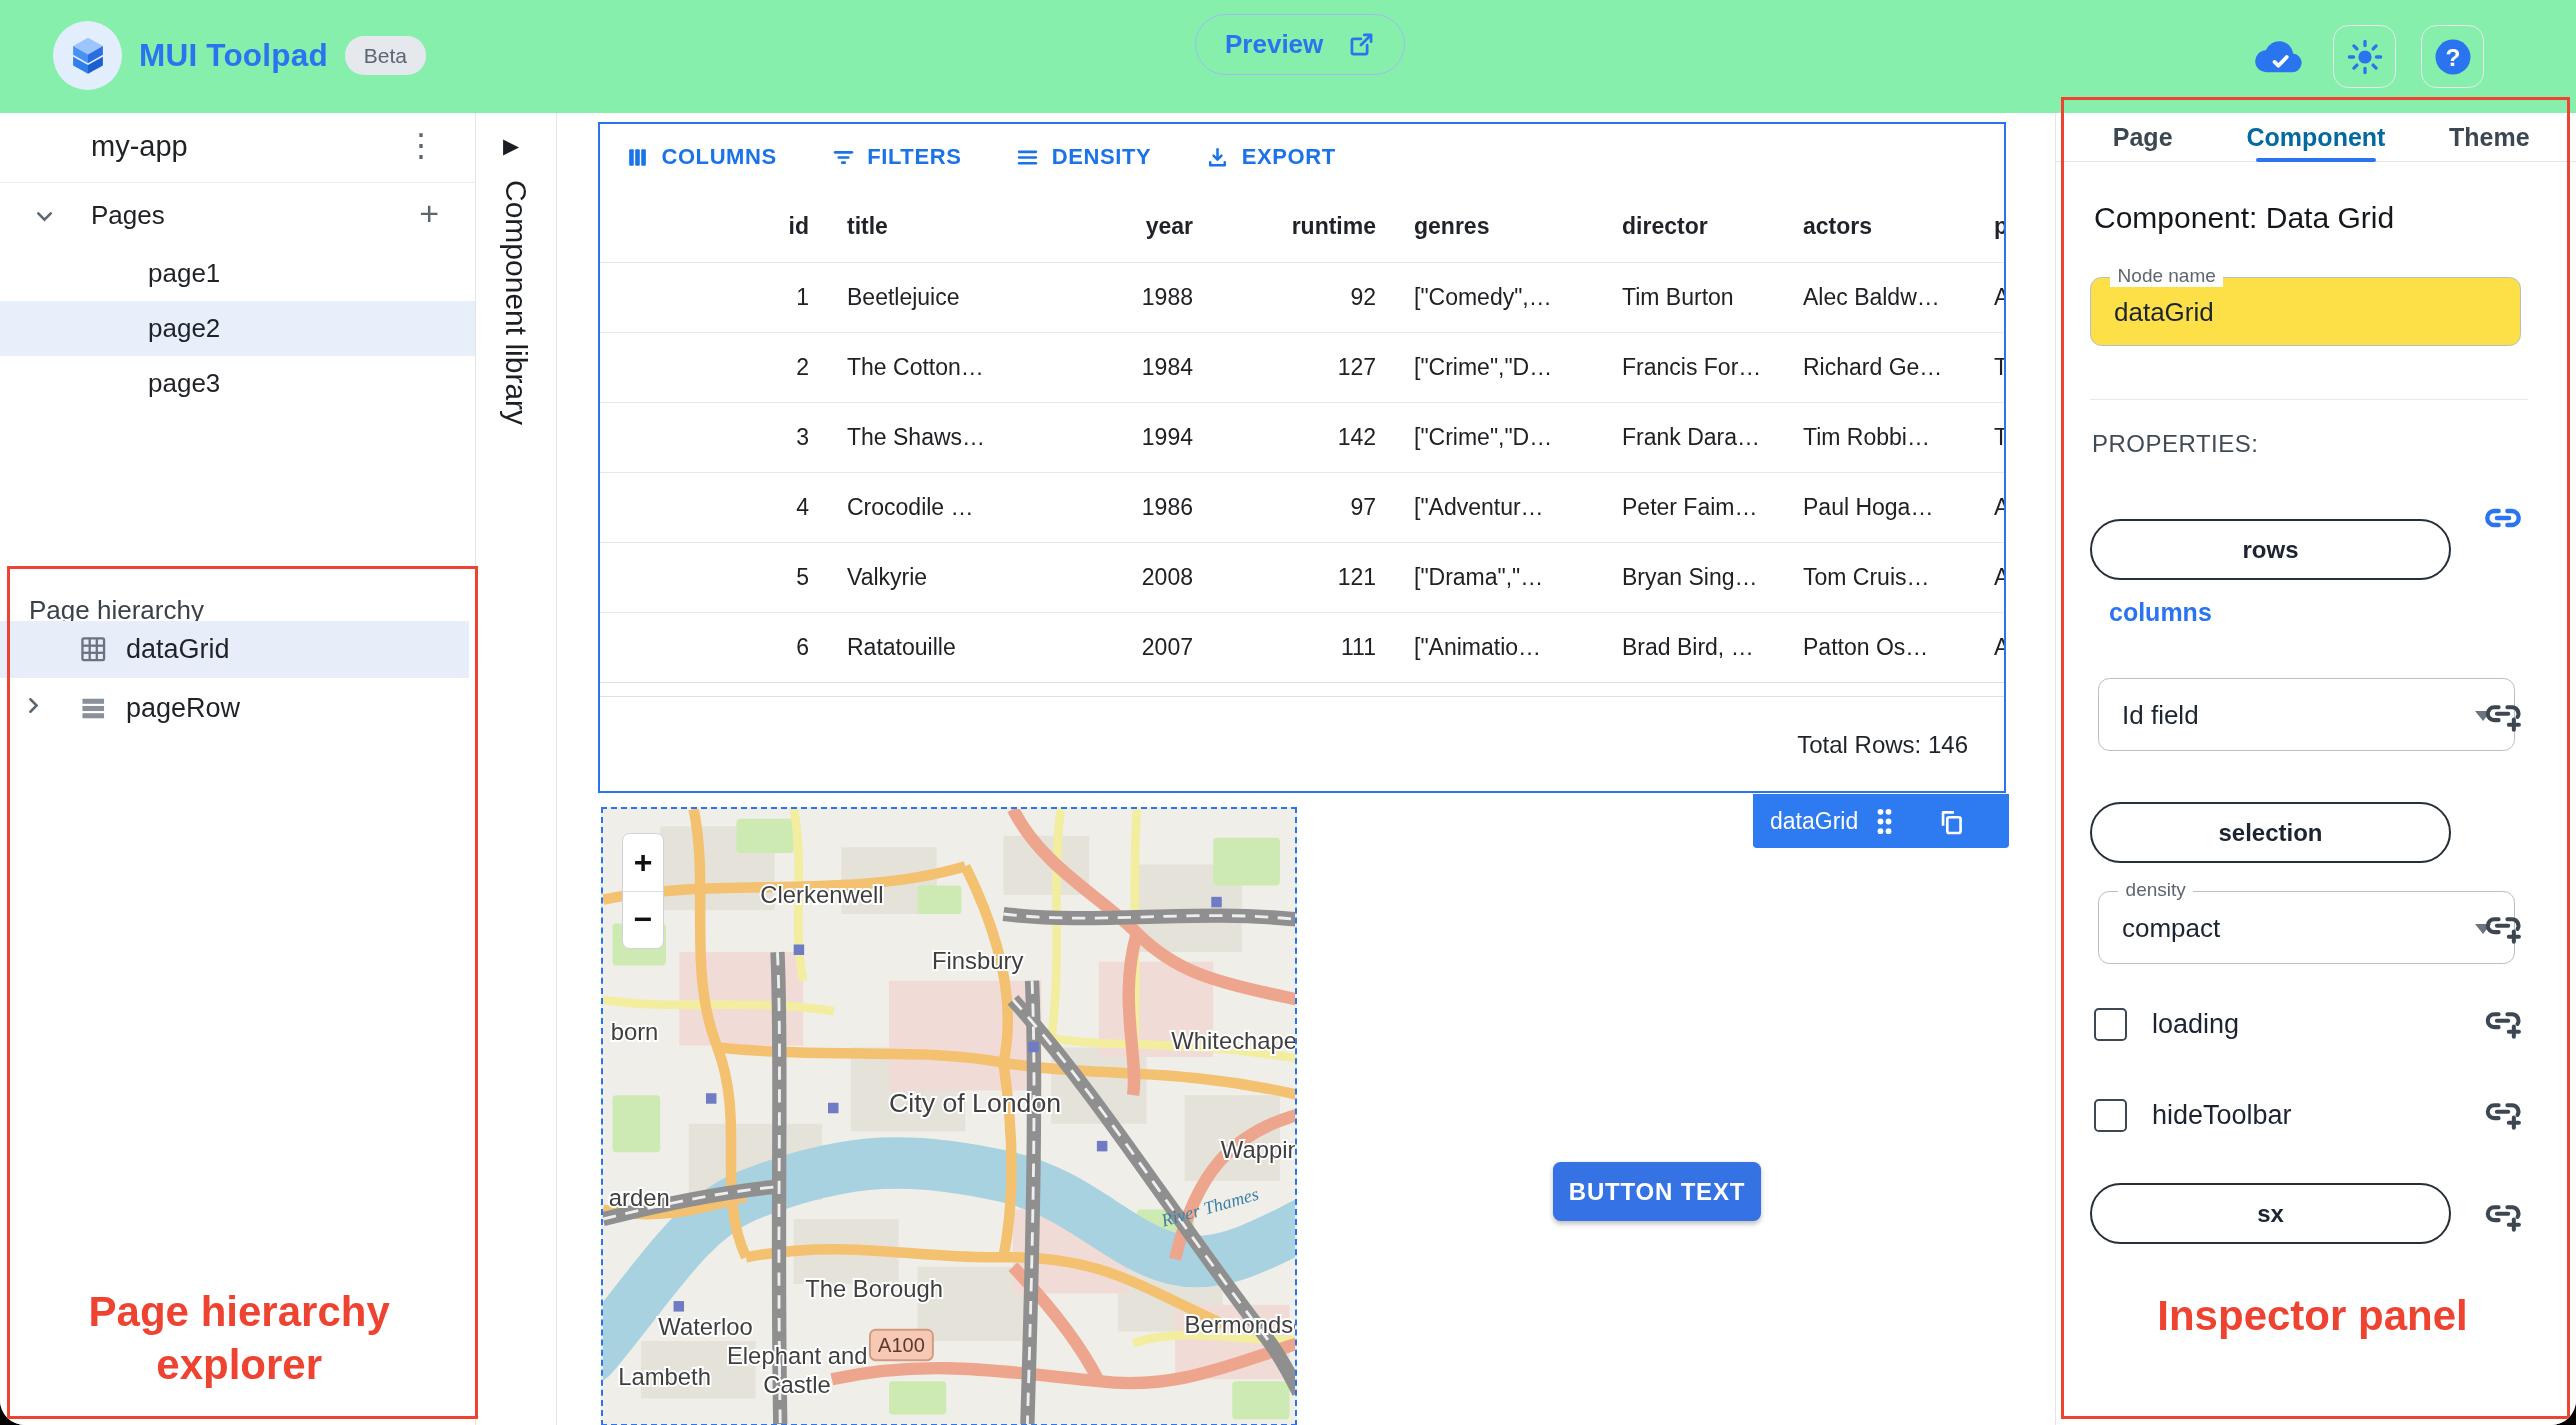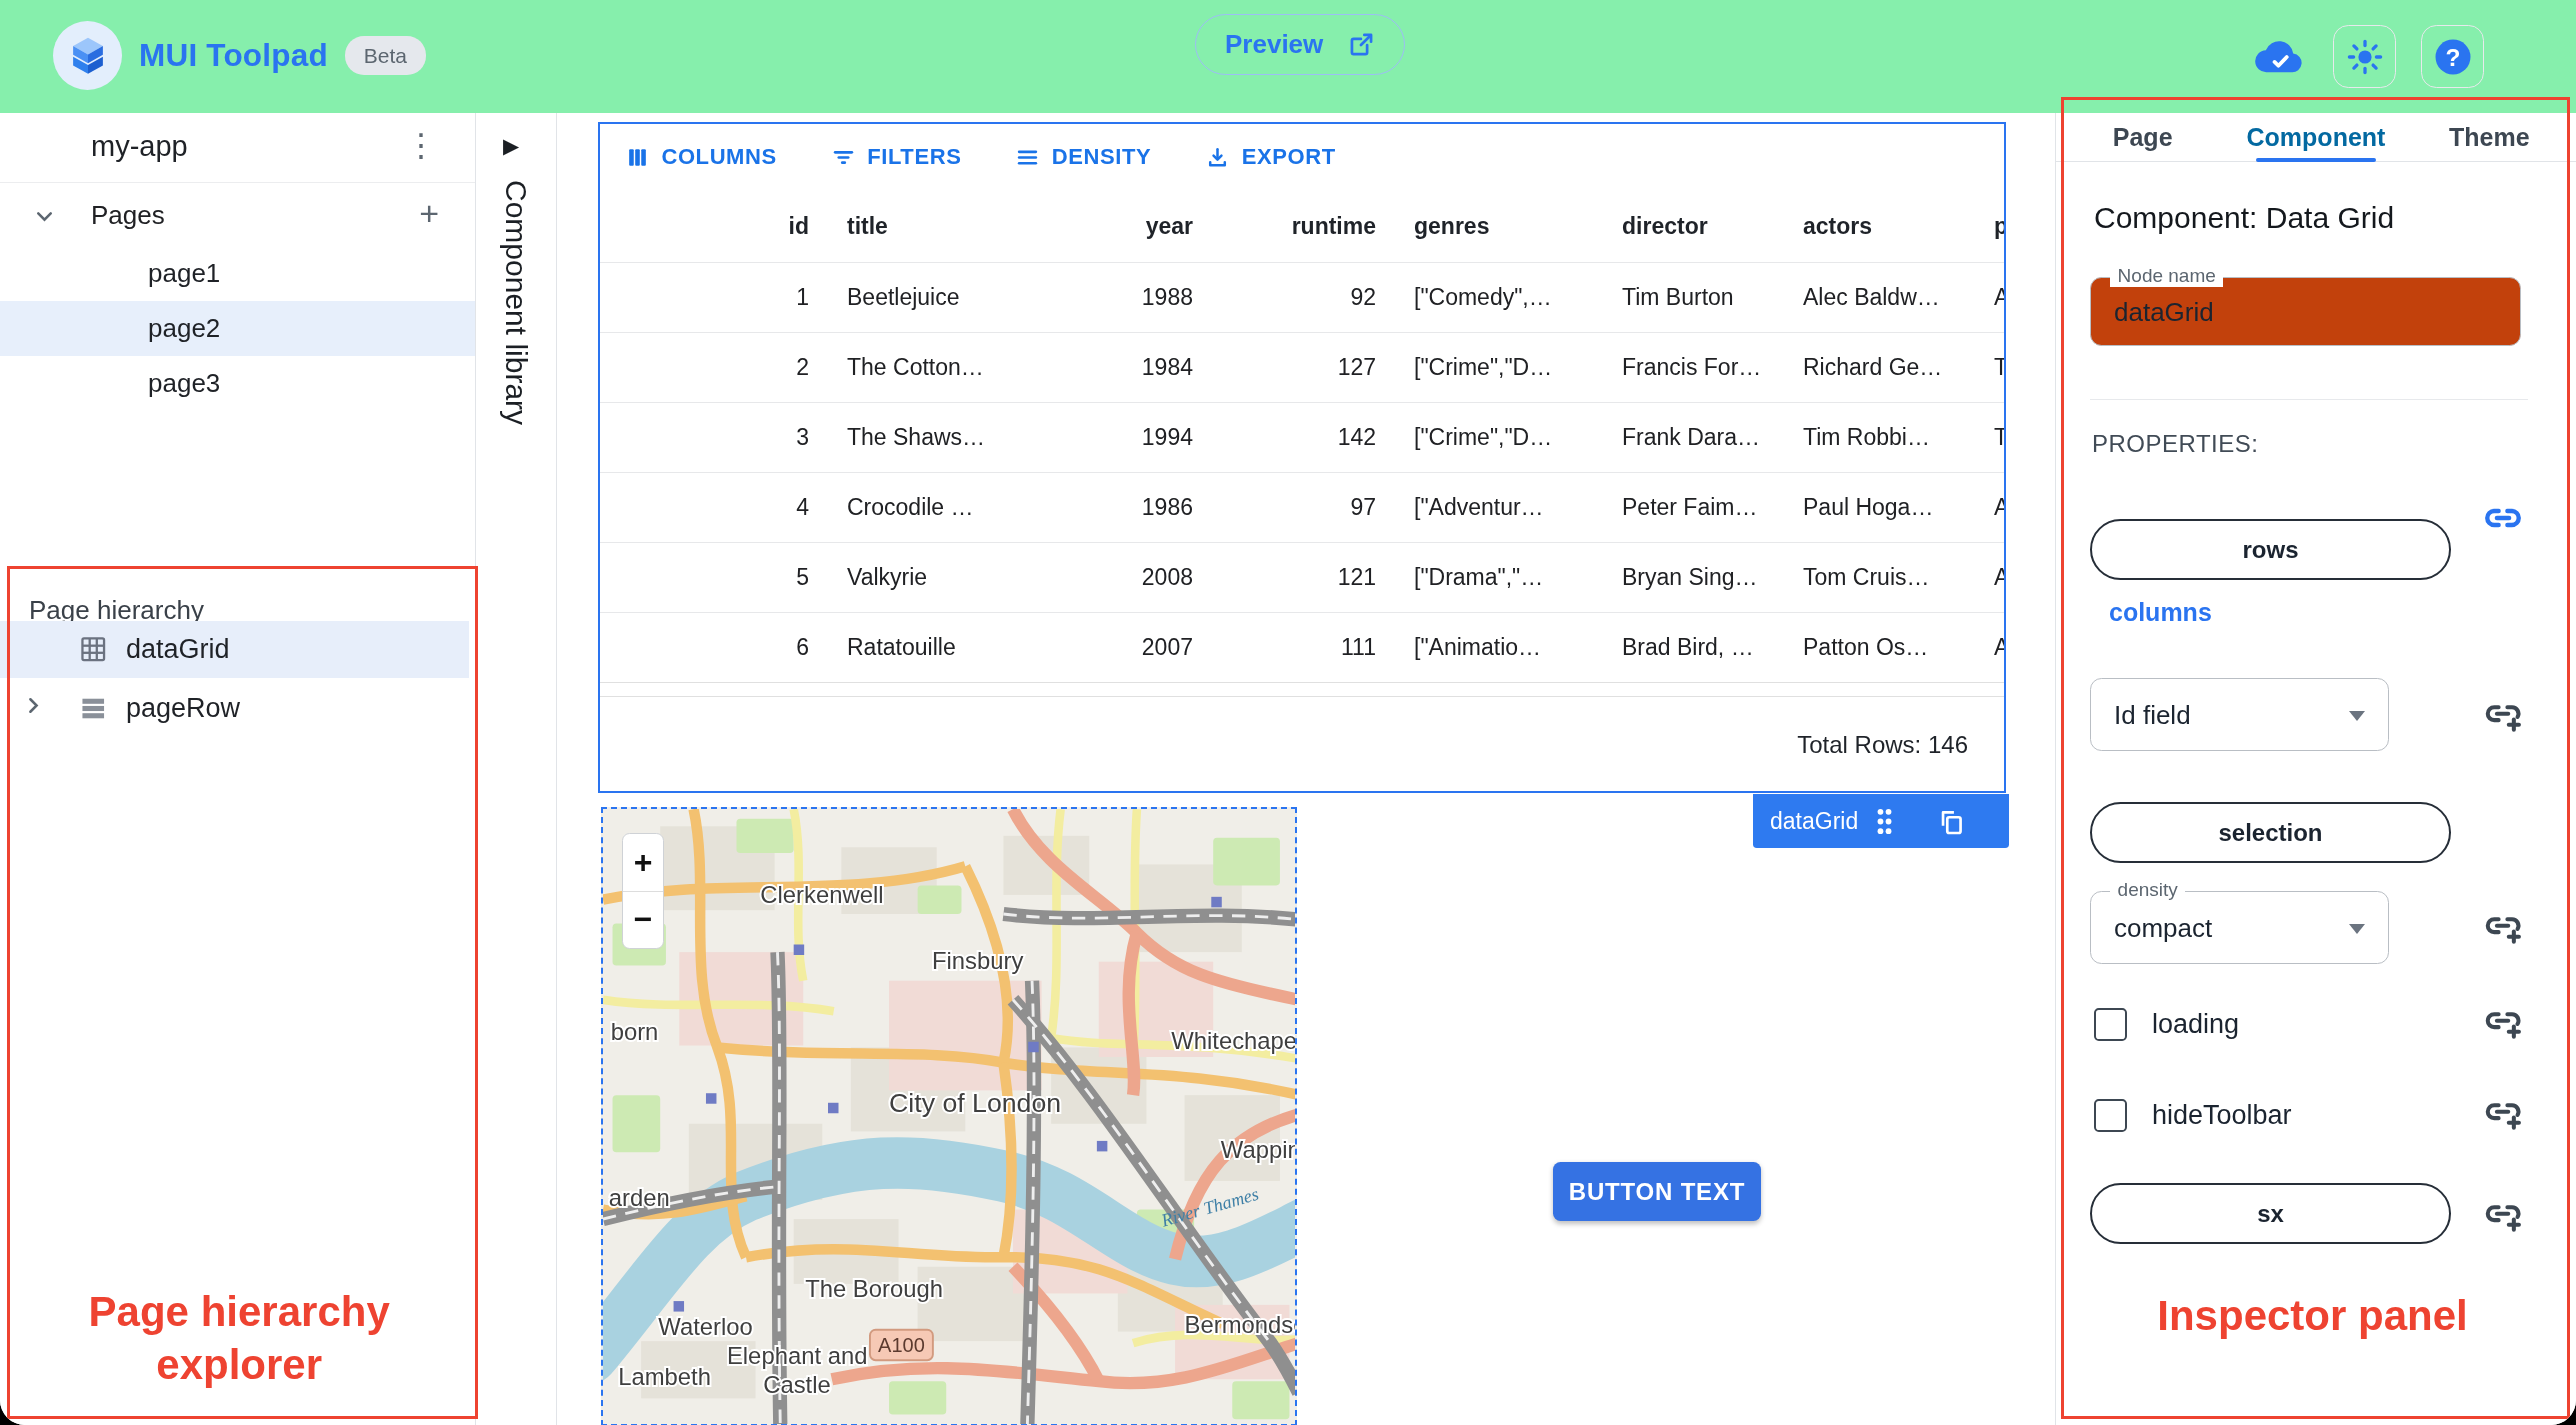--- a/index.html
+++ b/index.html
@@ -90,32 +90,32 @@
             box-shadow:0 2.9px 5.7px rgba(0,0,0,.25);cursor:pointer;font-family:inherit;}
   
   .tabs{display:flex;height:48px;border-bottom:1px solid #e1e4e8;}
   .tab{flex:1;display:flex;align-items:center;justify-content:center;font-size:25px;font-weight:600;
        color:#3d4752;cursor:pointer;position:relative;}
   .tab.active{color:#0369a1;font-weight:700;}
   .tab.active::after{content:"";position:absolute;left:27px;right:27px;bottom:-1px;height:3.8px;
                      background:#2a74f0;border-radius:1.9px;}
   .insp-heading{position:absolute;left:38px;top:88px;font-size:30px;font-weight:500;color:#14181d;}
   .field{position:absolute;left:34px;width:431px;border:1.9px solid #b9bec4;border-radius:11.4px;
-         background:#c2410c;box-sizing:border-box;}
+         background:#fde047;box-sizing:border-box;}
   .field .flabel{position:absolute;top:-13.4px;left:19px;background:#fff;padding:0 7.6px;font-size:19px;
                  color:#5c6670;}
   .field .fval{padding:19px 23px 17px;font-size:26px;color:#1b2430;}
   .insp-divider{position:absolute;left:34px;right:48px;top:286px;border-top:1px solid #e7e9ec;}
   .props-label{position:absolute;left:36px;top:317px;font-size:24px;color:#414b56;letter-spacing:0.5px;}
   .pill{position:absolute;left:34px;width:361px;height:61px;border:2.4px solid #262e38;border-radius:30.5px;
         background:#fff;font-size:24px;font-weight:700;color:#1b2430;cursor:pointer;font-family:inherit;}
   .bindicon{position:absolute;left:426px;width:42px;height:42px;color:#3d4752;cursor:pointer;}
   .bindicon.blue{color:#2a74f0;}
   .cols-link{position:absolute;left:53px;top:485px;font-size:25px;font-weight:700;color:#2a74f0;cursor:pointer;}
-  .selectbox{position:absolute;left:34px;width:299px;border:1.9px solid #b9bec4;border-radius:11.4px;
+  .selectbox{position:absolute;left:42px;width:417px;border:1.9px solid #b9bec4;border-radius:11.4px;
              background:#fff;box-sizing:border-box;cursor:pointer;}
   .selectbox .sval{padding:21px 23px 19px;font-size:26px;color:#1b2430;}
   .selectbox .arrow{position:absolute;right:23px;top:50%;margin-top:-3.8px;width:0;height:0;
                     border-left:8.6px solid transparent;border-right:8.6px solid transparent;
                     border-top:10.5px solid #6b7480;}
   .chk-row{position:absolute;left:38px;display:flex;align-items:center;gap:25px;}
   .cb{width:29px;height:29px;border:2.9px solid #3d4752;border-radius:4.8px;background:#fff;cursor:pointer;}
   .chk-row .clabel{font-size:27px;color:#1b2430;}
   
   .redbox{position:absolute;border:3.8px solid #ee4331;z-index:50;pointer-events:none;}

